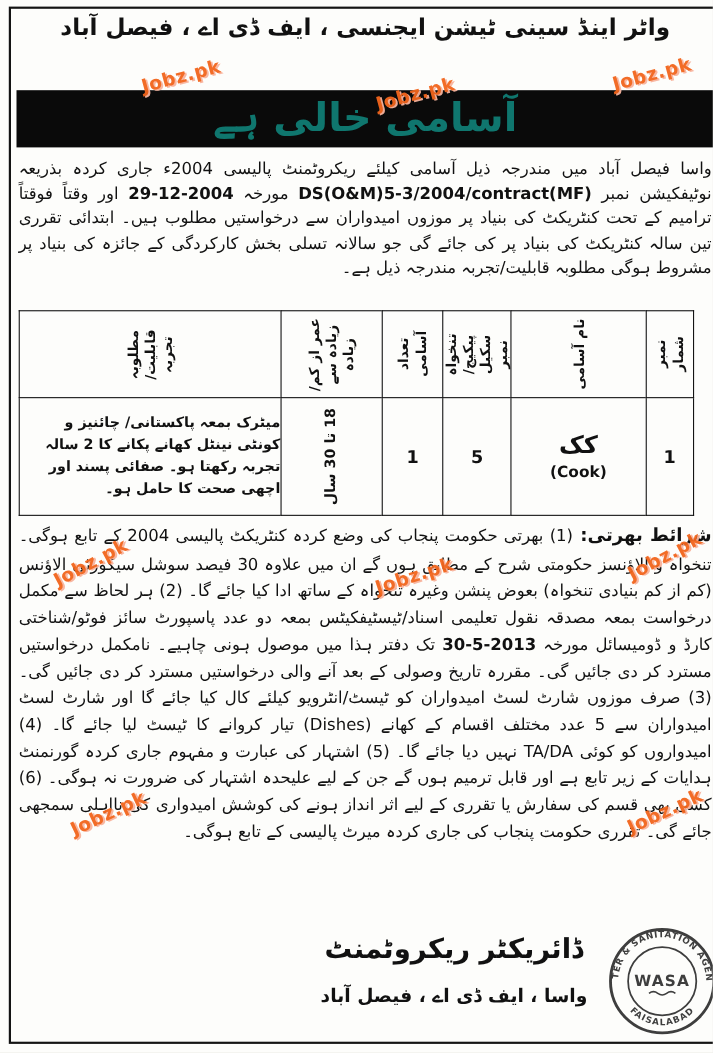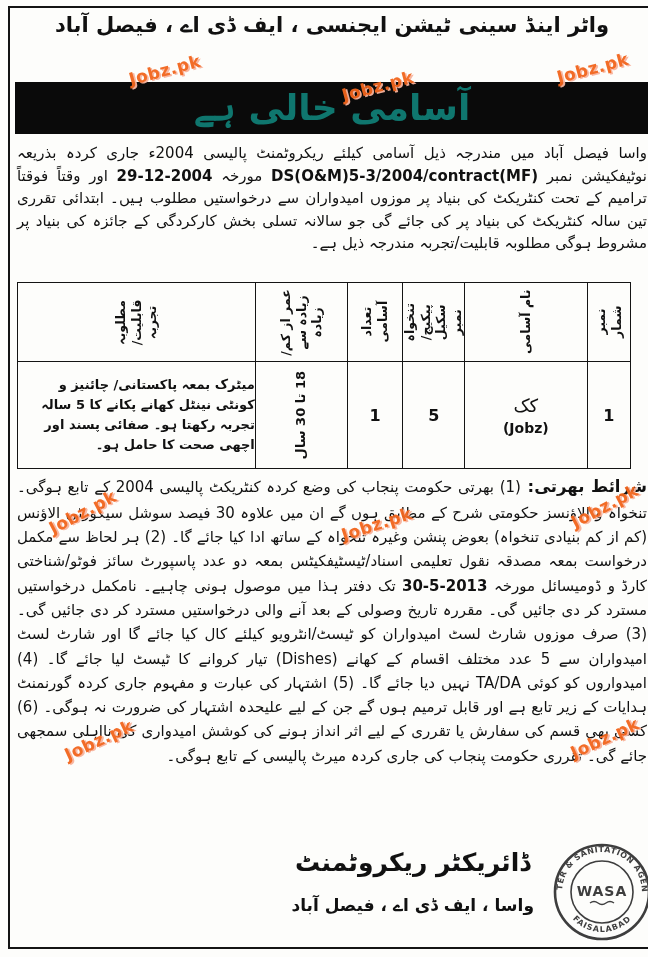--- a/index.html
+++ b/index.html
@@ -32,21 +32,21 @@
   .c-count{width:9%;} .c-age{width:15%;} .c-qual{width:39%;}
   .vwrap{display:flex;align-items:center;justify-content:center;height:78px;overflow:visible;}
   .vwrap.tall{height:106px;}
   .vtext{
     transform:rotate(-90deg);white-space:pre-line;font-weight:800;font-size:12.5px;
     line-height:1.25;text-align:center;direction:rtl;
   }
   .vtext.age{font-size:13px;}
   td.num{text-align:center;font-size:16px;font-weight:800;height:106px;}
   td.post-cell{text-align:center;height:106px;}
-  .post-u{font-size:18px;font-weight:400;direction:rtl;}
+  .post-u{font-size:22px;font-weight:700;direction:rtl;}
   .post-e{font-size:14px;font-weight:600;margin-top:4px;}
   td.qual{direction:rtl;text-align:right;font-size:13px;line-height:1.55;padding:5px 8px;font-weight:600;}
   .conditions{
     position:absolute;top:474px;left:17px;right:17px;direction:rtl;text-align:justify;
     font-size:15px;line-height:1.62;font-weight:500;
   }
   .conditions .lead{font-weight:800;font-size:16.5px;}
   .conditions b.date{font-weight:700;}
   .signature{position:absolute;top:848px;right:130px;text-align:center;direction:rtl;}
   .sig1{font-size:25px;font-weight:800;line-height:1.2;}
@@ -123,30 +123,30 @@
 تجربہ</div>
             </div>
         </th>
       </tr>
     </thead>
     <tbody>
       <tr>
         <td class="num">1</td>
         <td class="post-cell">
           <div class="post-u">کک</div>
-          <div class="post-e">(Jobz)</div>
+          <div class="post-e">(Cook)</div>
         </td>
         <td class="num">5</td>
         <td class="num">1</td>
         <td>
           <div class="vwrap tall">
               <div class="vtext age">18 تا 30 سال</div>
             </div>
         </td>
-        <td class="qual">میٹرک بمعہ پاکستانی/ چائنیز و کونٹی نینٹل کھانے پکانے کا 5 سالہ تجربہ رکھتا ہو۔ صفائی پسند اور اچھی صحت کا حامل ہو۔</td>
+        <td class="qual">میٹرک بمعہ پاکستانی/ چائنیز و کونٹی نینٹل کھانے پکانے کا 2 سالہ تجربہ رکھتا ہو۔ صفائی پسند اور اچھی صحت کا حامل ہو۔</td>
       </tr>
     </tbody>
   </table>
 
   <div class="conditions"><span class="lead">شرائط بھرتی: </span><span>(1) بھرتی حکومت پنجاب کی وضع کردہ کنٹریکٹ پالیسی 2004 کے تابع ہوگی۔ تنخواہ و الاؤنسز حکومتی شرح کے مطابق ہوں گے ان میں علاوہ 30 فیصد سوشل سیکورٹی الاؤنس (کم از کم بنیادی تنخواہ) بعوض پنشن وغیرہ تنخواہ کے ساتھ ادا کیا جائے گا۔ (2) ہر لحاظ سے مکمل درخواست بمعہ مصدقہ نقول تعلیمی اسناد/ٹیسٹیفکیٹس بمعہ دو عدد پاسپورٹ سائز فوٹو/شناختی کارڈ و ڈومیسائل مورخہ </span><b class="date ltr">30-5-2013</b><span> تک دفتر ہذا میں موصول ہونی چاہیے۔ نامکمل درخواستیں مسترد کر دی جائیں گی۔ مقررہ تاریخ وصولی کے بعد آنے والی درخواستیں مسترد کر دی جائیں گی۔ (3) صرف موزوں شارٹ لسٹ امیدواران کو ٹیسٹ/انٹرویو کیلئے کال کیا جائے گا اور شارٹ لسٹ امیدواران سے 5 عدد مختلف اقسام کے کھانے (Dishes) تیار کروانے کا ٹیسٹ لیا جائے گا۔ (4) امیدواروں کو کوئی TA/DA نہیں دیا جائے گا۔ (5) اشتہار کی عبارت و مفہوم جاری کردہ گورنمنٹ ہدایات کے زیر تابع ہے اور قابل ترمیم ہوں گے جن کے لیے علیحدہ اشتہار کی ضرورت نہ ہوگی۔ (6) کسی بھی قسم کی سفارش یا تقرری کے لیے اثر انداز ہونے کی کوشش امیدواری کی نااہلی سمجھی جائے گی۔ تقرری حکومت پنجاب کی جاری کردہ میرٹ پالیسی کے تابع ہوگی۔</span></div>
 
   <div class="signature">
     <div class="sig1">ڈائریکٹر ریکروٹمنٹ</div>
     <div class="sig2">واسا ، ایف ڈی اے ، فیصل آباد</div>
   </div>

